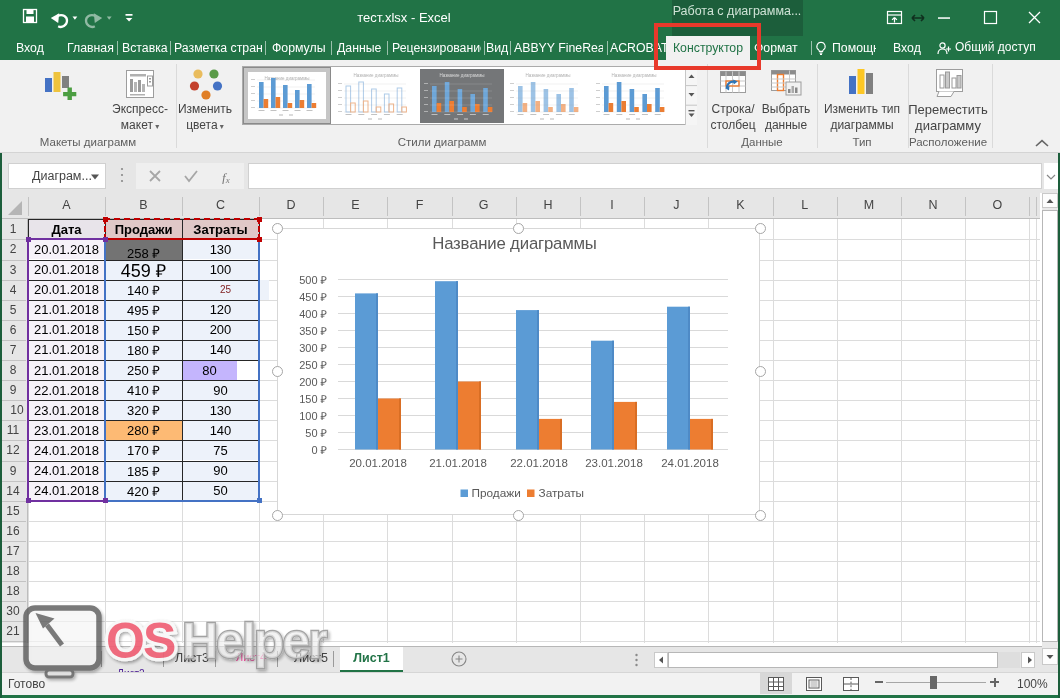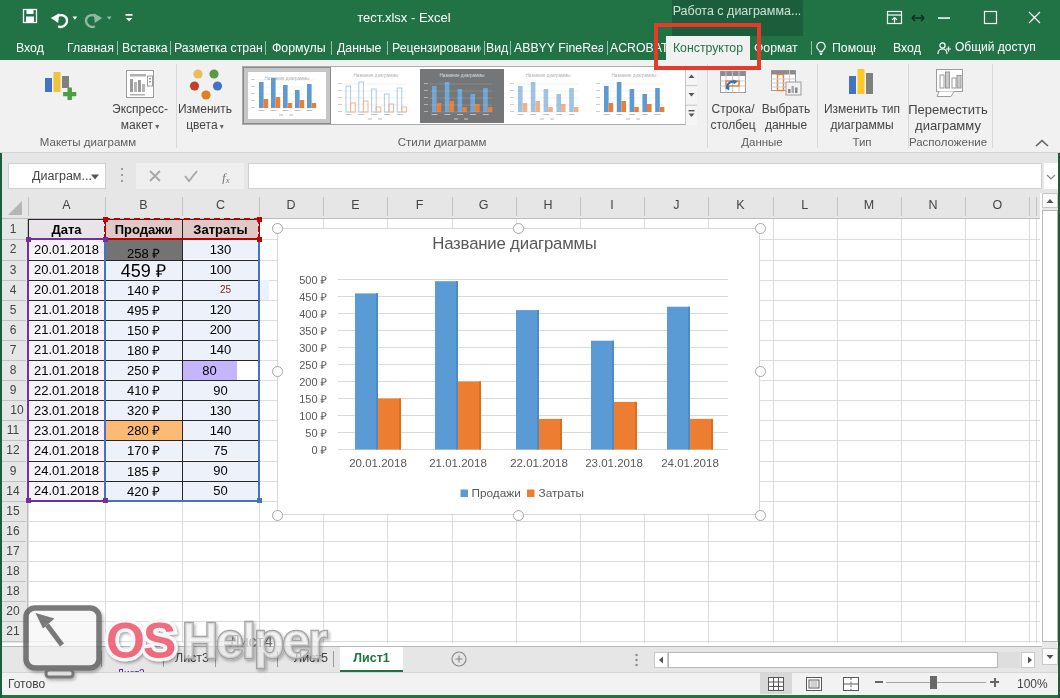--- a/index.html
+++ b/index.html
@@ -412,21 +412,21 @@
 <div class="ap ctr" style="left:0;top:500.7px;width:26px;height:20.1px;font-size:12px;color:#444444">15</div>
 <div class="ap" style="left:2px;top:520.8px;width:24px;height:1px;background:#c3c3c3"></div>
 <div class="ap ctr" style="left:0;top:520.8px;width:26px;height:20.1px;font-size:12px;color:#444444">16</div>
 <div class="ap" style="left:2px;top:540.9px;width:24px;height:1px;background:#c3c3c3"></div>
 <div class="ap ctr" style="left:0;top:540.9px;width:26px;height:20.1px;font-size:12px;color:#444444">17</div>
 <div class="ap" style="left:2px;top:561.0px;width:24px;height:1px;background:#c3c3c3"></div>
 <div class="ap ctr" style="left:0;top:561.0px;width:26px;height:20.1px;font-size:12px;color:#444444">18</div>
 <div class="ap" style="left:2px;top:581.1px;width:24px;height:1px;background:#c3c3c3"></div>
 <div class="ap ctr" style="left:0;top:581.1px;width:26px;height:20.1px;font-size:12px;color:#444444">18</div>
 <div class="ap" style="left:2px;top:601.2px;width:24px;height:1px;background:#c3c3c3"></div>
-<div class="ap ctr" style="left:0;top:601.2px;width:26px;height:20.1px;font-size:12px;color:#444444">20</div>
+<div class="ap ctr" style="left:0;top:601.2px;width:26px;height:20.1px;font-size:12px;color:#444444">30</div>
 <div class="ap" style="left:2px;top:621.3px;width:24px;height:1px;background:#c3c3c3"></div>
 <div class="ap ctr" style="left:0;top:621.3px;width:26px;height:20.1px;font-size:12px;color:#444444">21</div>
 <div class="ap" style="left:2px;top:641.4px;width:24px;height:1px;background:#c3c3c3"></div>
 <div class="ap" style="left:28px;top:239.4px;width:1012px;height:1px;background:#dcdcdc"></div>
 <div class="ap" style="left:28px;top:259.5px;width:1012px;height:1px;background:#dcdcdc"></div>
 <div class="ap" style="left:28px;top:279.6px;width:1012px;height:1px;background:#dcdcdc"></div>
 <div class="ap" style="left:28px;top:299.7px;width:1012px;height:1px;background:#dcdcdc"></div>
 <div class="ap" style="left:28px;top:319.8px;width:1012px;height:1px;background:#dcdcdc"></div>
 <div class="ap" style="left:28px;top:339.9px;width:1012px;height:1px;background:#dcdcdc"></div>
 <div class="ap" style="left:28px;top:360.0px;width:1012px;height:1px;background:#dcdcdc"></div>
@@ -593,21 +593,21 @@
 <div class="ap" style="left:271.5px;top:366.0px;width:11px;height:11px;border-radius:50%;background:#fff;border:1.5px solid #a6a6a6"></div>
 <div class="ap" style="left:271.5px;top:509.5px;width:11px;height:11px;border-radius:50%;background:#fff;border:1.5px solid #a6a6a6"></div>
 <div class="ap" style="left:513.0px;top:222.5px;width:11px;height:11px;border-radius:50%;background:#fff;border:1.5px solid #a6a6a6"></div>
 <div class="ap" style="left:513.0px;top:509.5px;width:11px;height:11px;border-radius:50%;background:#fff;border:1.5px solid #a6a6a6"></div>
 <div class="ap" style="left:754.5px;top:222.5px;width:11px;height:11px;border-radius:50%;background:#fff;border:1.5px solid #a6a6a6"></div>
 <div class="ap" style="left:754.5px;top:366.0px;width:11px;height:11px;border-radius:50%;background:#fff;border:1.5px solid #a6a6a6"></div>
 <div class="ap" style="left:754.5px;top:509.5px;width:11px;height:11px;border-radius:50%;background:#fff;border:1.5px solid #a6a6a6"></div>
 <div class="ap" style="left:0;top:646px;width:1060px;height:26px;background:#e6e6e6;border-top:1px solid #b7b7b7"></div>
 <div class="ap" style="left:131px;top:668px;transform:translateX(-50%);font-size:10px;color:#4c1d95;white-space:nowrap">Лист2</div>
 <div class="ap" style="left:192px;top:651px;transform:translateX(-50%);font-size:12.5px;color:#444444;white-space:nowrap">Лист3</div>
-<div class="ap" style="left:251px;top:633px;transform:translateX(-50%);font-size:16px;color:#737373;white-space:nowrap">Лист4</div>
+<div class="ap" style="left:251px;top:651px;transform:translateX(-50%);font-size:11px;color:#ec4899;white-space:nowrap">Лист4</div>
 <div class="ap" style="left:311px;top:651px;transform:translateX(-50%);font-size:12.5px;color:#444444;white-space:nowrap">Лист5</div>
 <div class="ap" style="left:101px;top:651px;width:1px;height:16px;background:#9a9a9a"></div>
 <div class="ap" style="left:163px;top:651px;width:1px;height:16px;background:#9a9a9a"></div>
 <div class="ap" style="left:215px;top:651px;width:1px;height:16px;background:#9a9a9a"></div>
 <div class="ap" style="left:277px;top:651px;width:1px;height:16px;background:#9a9a9a"></div>
 <div class="ap" style="left:333px;top:651px;width:1px;height:16px;background:#9a9a9a"></div>
 <div class="ap" style="left:340px;top:647px;width:63px;height:25px;background:#fff;border-bottom:2.5px solid #217346"></div>
 <div class="ap ctr" style="left:340px;top:647px;width:63px;height:22px;font-weight:bold;font-size:12.5px;color:#217346">Лист1</div>
 <svg class="ap" style="left:451px;top:651px" width="16" height="16" viewBox="0 0 16 16">
       <circle cx="8" cy="8" r="7" fill="none" stroke="#868686" stroke-width="1.1"></circle>

